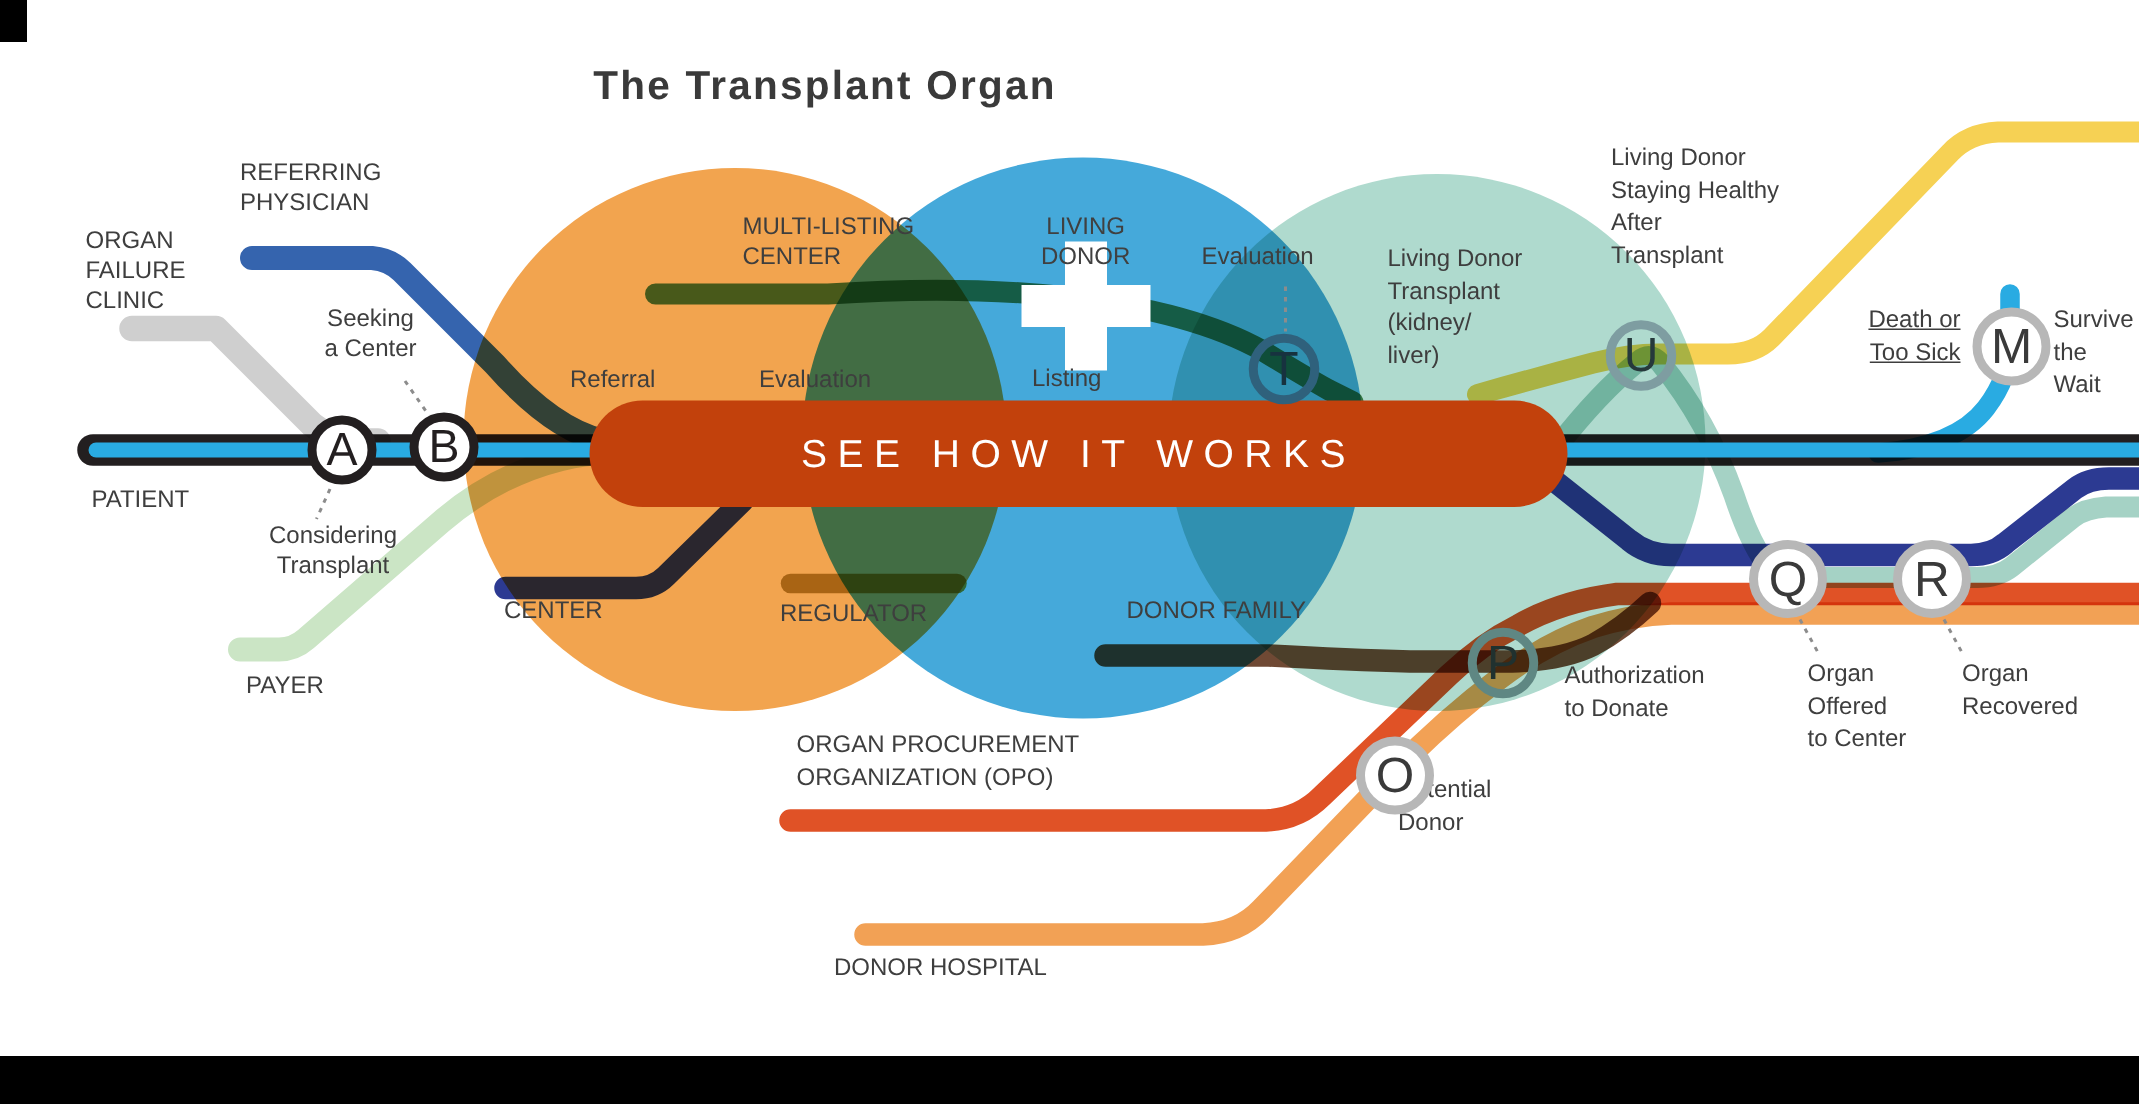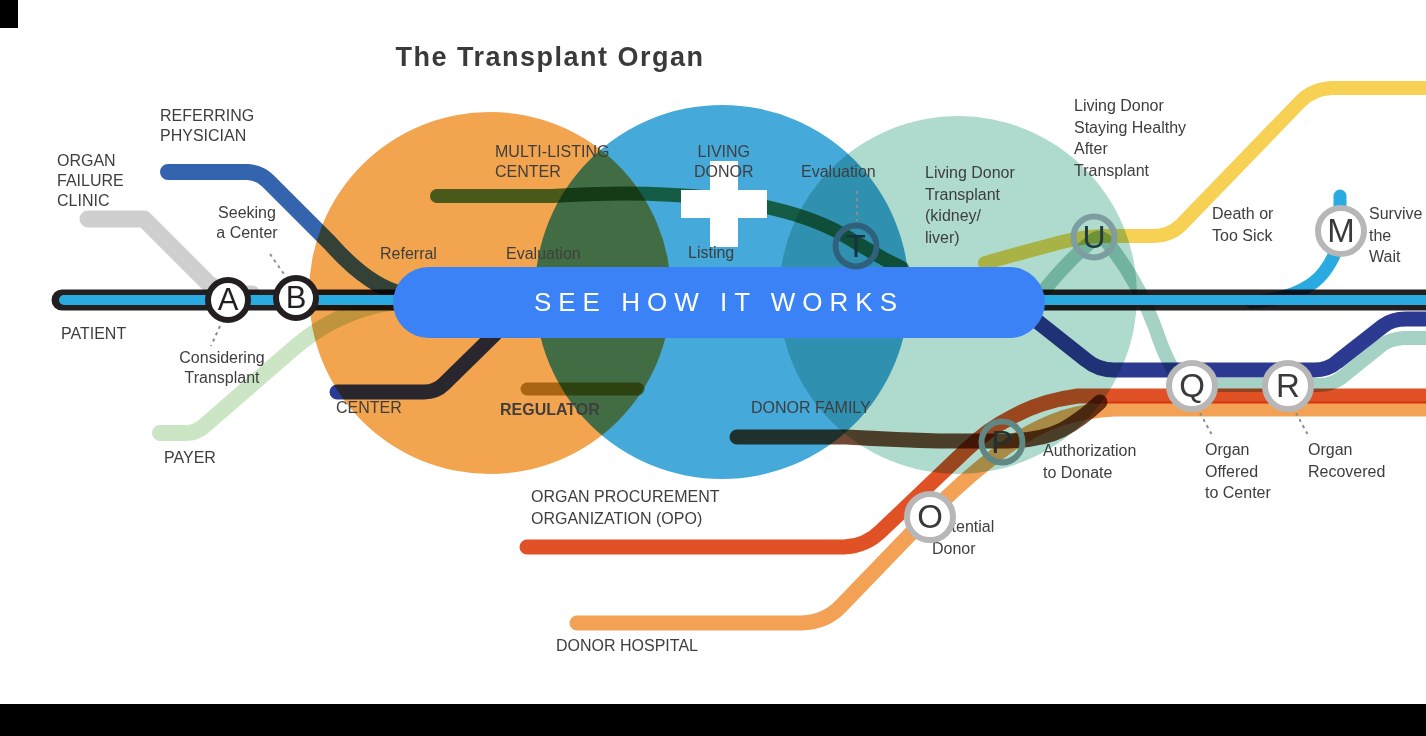--- a/index.html
+++ b/index.html
@@ -8,29 +8,29 @@
     background:#ffffff;font-family:"Liberation Sans",sans-serif;
   }
   #map-svg{position:absolute;left:0;top:0;}
   .blend{mix-blend-mode:multiply;}
   .lbl{
     position:absolute;font-size:16px;line-height:1.25;color:#3E3E3E;
     white-space:pre-line;font-family:"Liberation Sans",sans-serif;
   }
   .lbl.tight{line-height:1.35;}
   .lbl.center{text-align:center;}
-  .lbl.right{}
+  .lbl.right{text-align:right;text-decoration:underline;}
   .lbl.on-blue{color:#404040;text-align:center;}
   .title{
     position:absolute;left:358px;top:42px;width:384px;text-align:center;
     font-size:27px;font-weight:600;letter-spacing:1.5px;color:#3A3A3A;
   }
   .cta{
     position:absolute;left:393px;top:267px;width:652px;height:71px;
-    border-radius:36px;background:#3b82f6;border:none;cursor:pointer;
+    border-radius:36px;background:#c2410c;border:none;cursor:pointer;
     color:#ffffff;font-size:26px;font-weight:500;letter-spacing:7px;
     font-family:"Liberation Sans",sans-serif;text-align:center;line-height:71px;
     padding:0;
   }
   .station{
     position:absolute;display:flex;align-items:center;justify-content:center;
     border-radius:50%;background:#fff;transform:translate(-50%,-50%);
     box-sizing:border-box;font-weight:400;cursor:pointer;
   }
   .st-dark{width:46px;height:46px;border:6px solid #231F20;font-size:31px;color:#231F20;}
@@ -99,21 +99,21 @@
 <div class="lbl center" style="left:180px;top:203px;width:134px;">Seeking
 a Center</div>
 <div class="lbl center" style="left:132px;top:348px;width:180px;">Considering
 Transplant</div>
 <div class="lbl" style="left:164px;top:448px;">PAYER</div>
 <div class="lbl" style="left:336px;top:398px;">CENTER</div>
 <div class="lbl" style="left:464px;top:142px;margin-left:31px;">MULTI-LISTING
 CENTER</div>
 <div class="lbl" style="left:380px;top:244px;">Referral</div>
 <div class="lbl" style="left:506px;top:244px;">Evaluation</div>
-<div class="lbl" style="left:500px;top:400px;font-weight:bold;">REGULATOR</div>
+<div class="lbl" style="left:520px;top:400px;">REGULATOR</div>
 <div class="lbl on-blue" style="left:694px;top:142px;">LIVING
 DONOR</div>
 <div class="lbl" style="left:688px;top:243px;">Listing</div>
 <div class="lbl" style="left:801px;top:162px;">Evaluation</div>
 <div class="lbl tight" style="left:925px;top:162px;">Living Donor
 Transplant
 (kidney/
 liver)</div>
 <div class="lbl" style="left:751px;top:398px;">DONOR FAMILY</div>
 <div class="lbl tight" style="left:1074px;top:95px;">Living Donor

